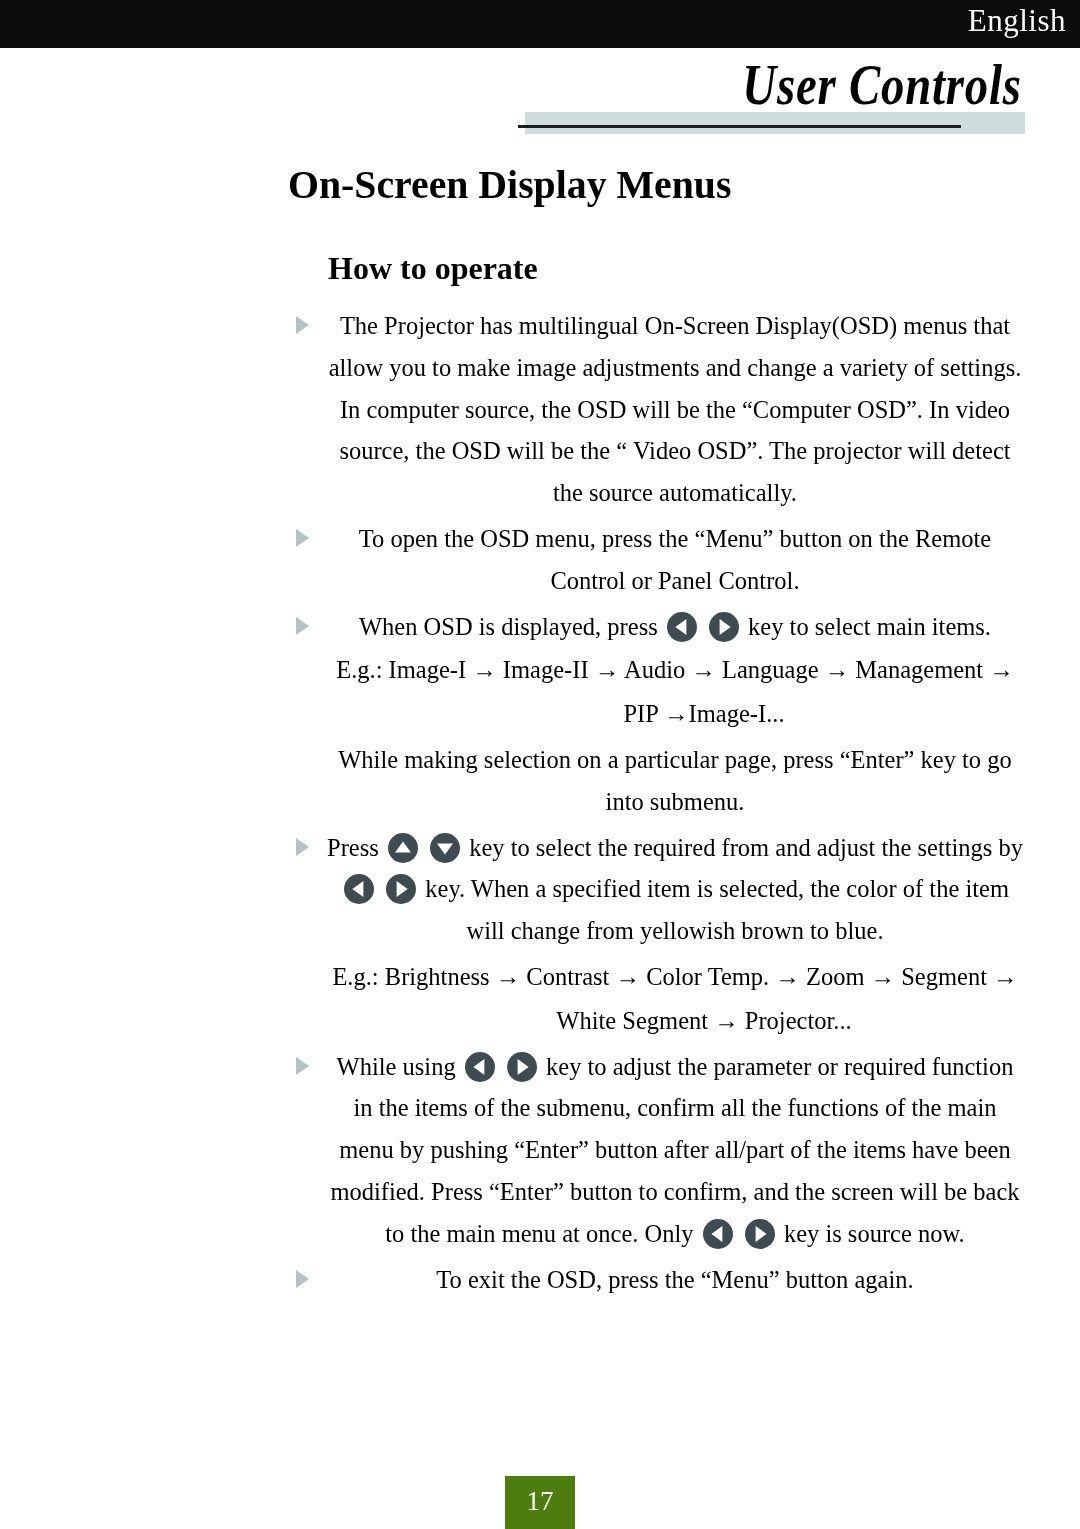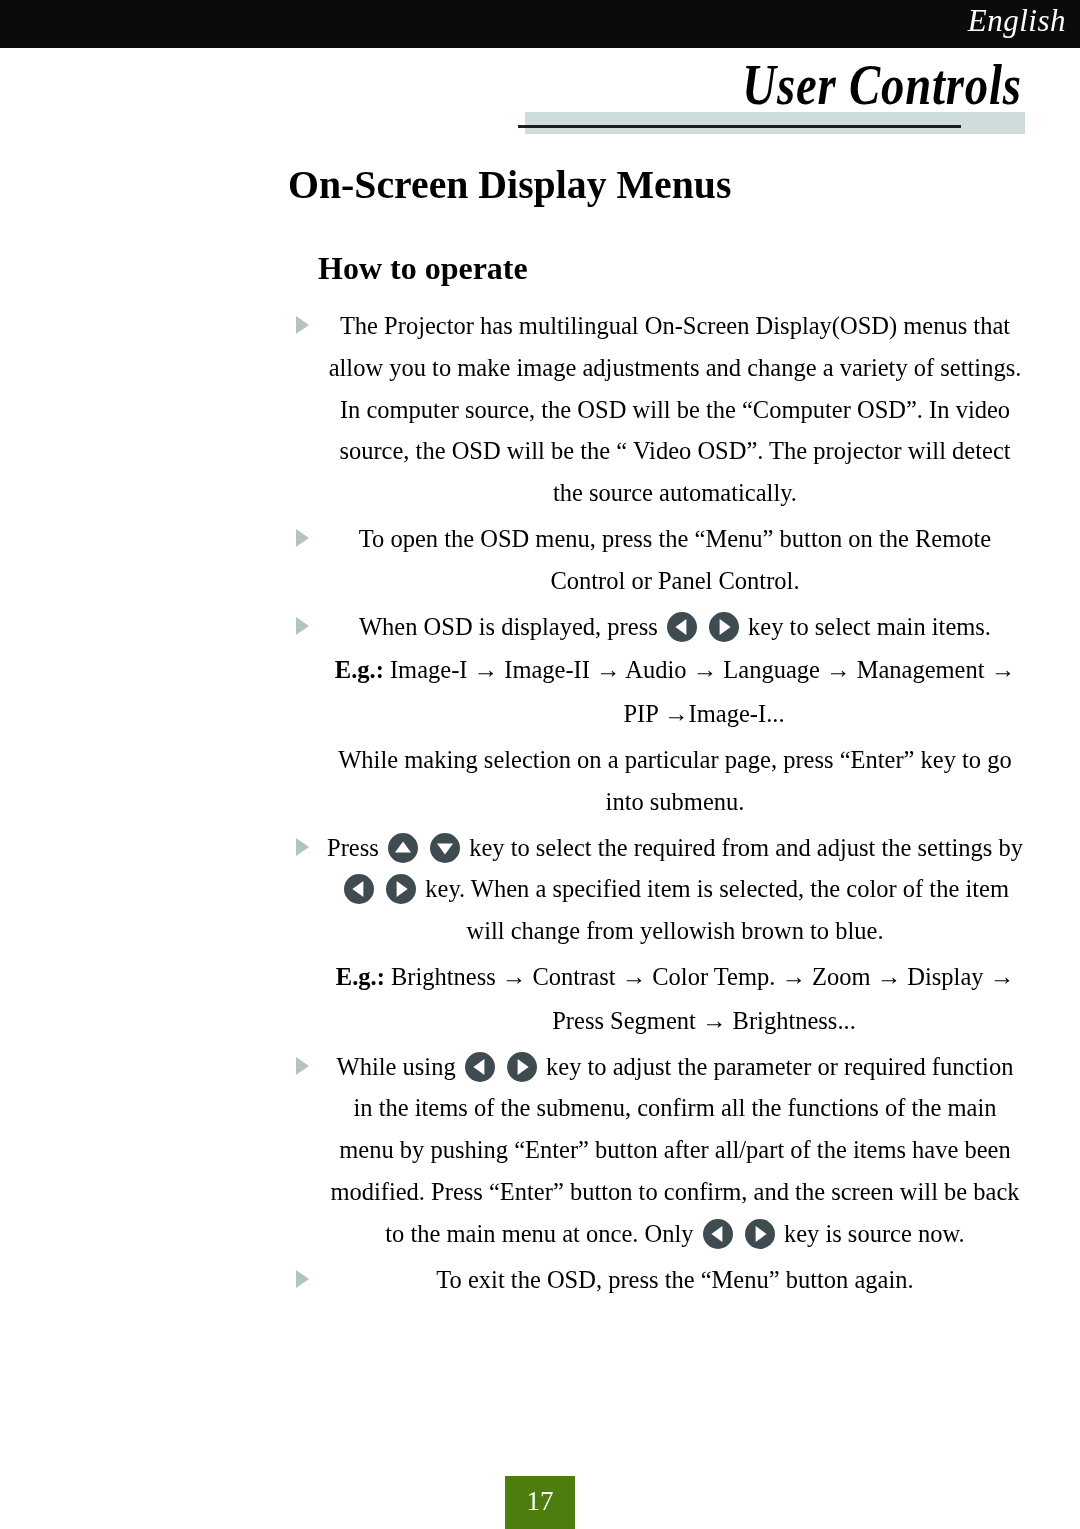--- a/index.html
+++ b/index.html
@@ -22,21 +22,20 @@
     left: 0; top: 0;
     width: 1080px;
     height: 48px;
     background: #0b0b0b;
   }
   .topbar .lang {
     position: absolute;
     right: 14px;
     top: 3px;
     color: #ffffff;
-    font-style: italic;
     font-size: 31px;
     letter-spacing: .5px;
     font-family: "Liberation Serif", "DejaVu Serif", serif;
   }
 
   .chapter-title {
     position: absolute;
     right: 58px;
     top: 52px;
     font-style: italic;
@@ -78,21 +77,21 @@
     top: 160px;
     margin: 0;
     font-size: 41px;
     font-weight: 700;
     letter-spacing: 0px;
     transform: scaleX(.97);
     transform-origin: left center;
   }
   h2.sub-heading {
     position: absolute;
-    left: 318px;
+    left: 328px;
     top: 250px;
     margin: 0;
     font-size: 32px;
     font-weight: 700;
   }
 
   
   .content {
     position: absolute;
     left: 296px;
@@ -112,21 +111,21 @@
   .bullet {
     position: absolute;
     left: 0;
     top: 11px;
     width: 0; height: 0;
     border-left: 13px solid #b3c2c2;
     border-top: 9px solid transparent;
     border-bottom: 9px solid transparent;
   }
 
-  .eg { font-weight: 700; }
+  .eg { font-weight: 400; }
   .eg-line { padding-left: 28px; }
   .eg-line2 { padding-left: 86px; }
 
   
   .key {
     display: inline-block;
     width: 30px;
     height: 30px;
     border-radius: 50%;
     background: #3e4c51;
@@ -239,24 +238,24 @@
     <span class="key up"></span>
     <span class="key down"></span>
     <span>key to select the required from and adjust the settings by</span>
     <span class="key left"></span>
     <span class="key right"></span>
     <span>key.  When a specified item is selected, the color of the item will change from yellowish brown to blue.</span>
   </div>
 
   <div class="item eg-line gap-sm">
     <span class="eg">E.g.:</span>
-    <span>Brightness →  Contrast →  Color Temp. →  Zoom →  Display →</span>
+    <span>Brightness →  Contrast →  Color Temp. →  Zoom →  Segment →</span>
   </div>
   <div class="item eg-line2">
-    <span>Press Segment → Brightness...</span>
+    <span>White Segment → Projector...</span>
   </div>
 
   <div class="item gap-sm">
     <span class="bullet"></span>
     <span>While using</span>
     <span class="key left"></span>
     <span class="key right"></span>
     <span>key to adjust the parameter or required function in the items of the submenu, confirm all the functions of the main menu by pushing “Enter” button after all/part of the items have been modified.  Press “Enter” button to confirm, and the screen will be back to the main menu at once.  Only</span>
     <span class="key left"></span>
     <span class="key right"></span>

